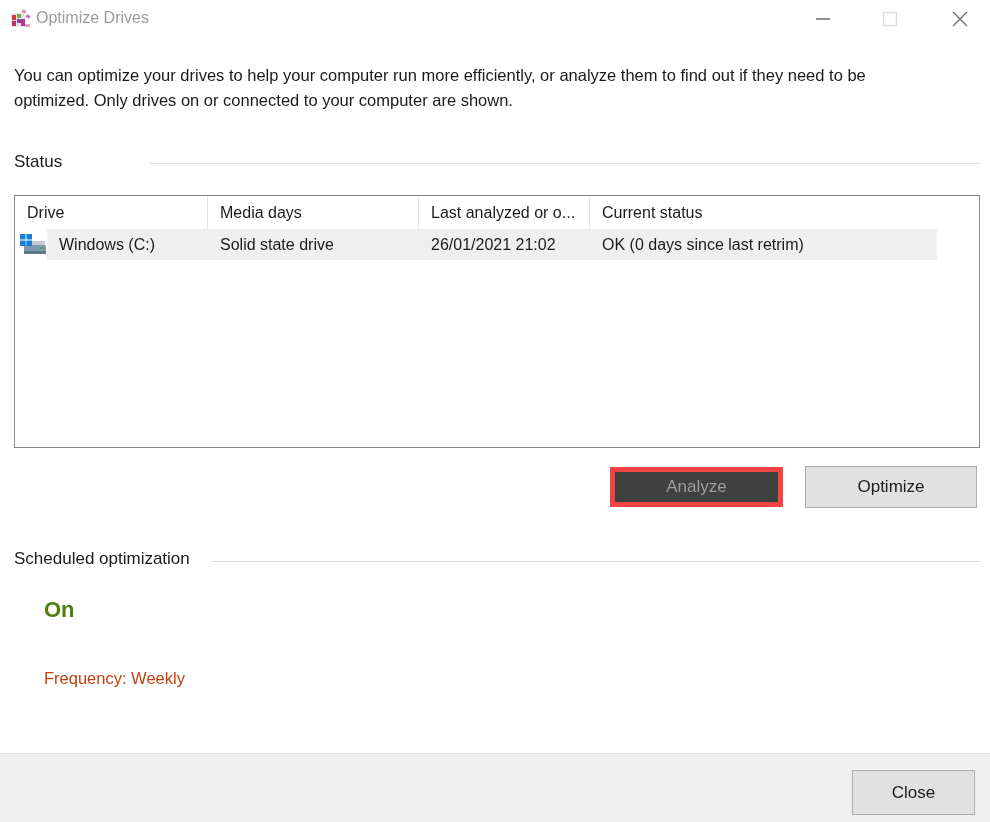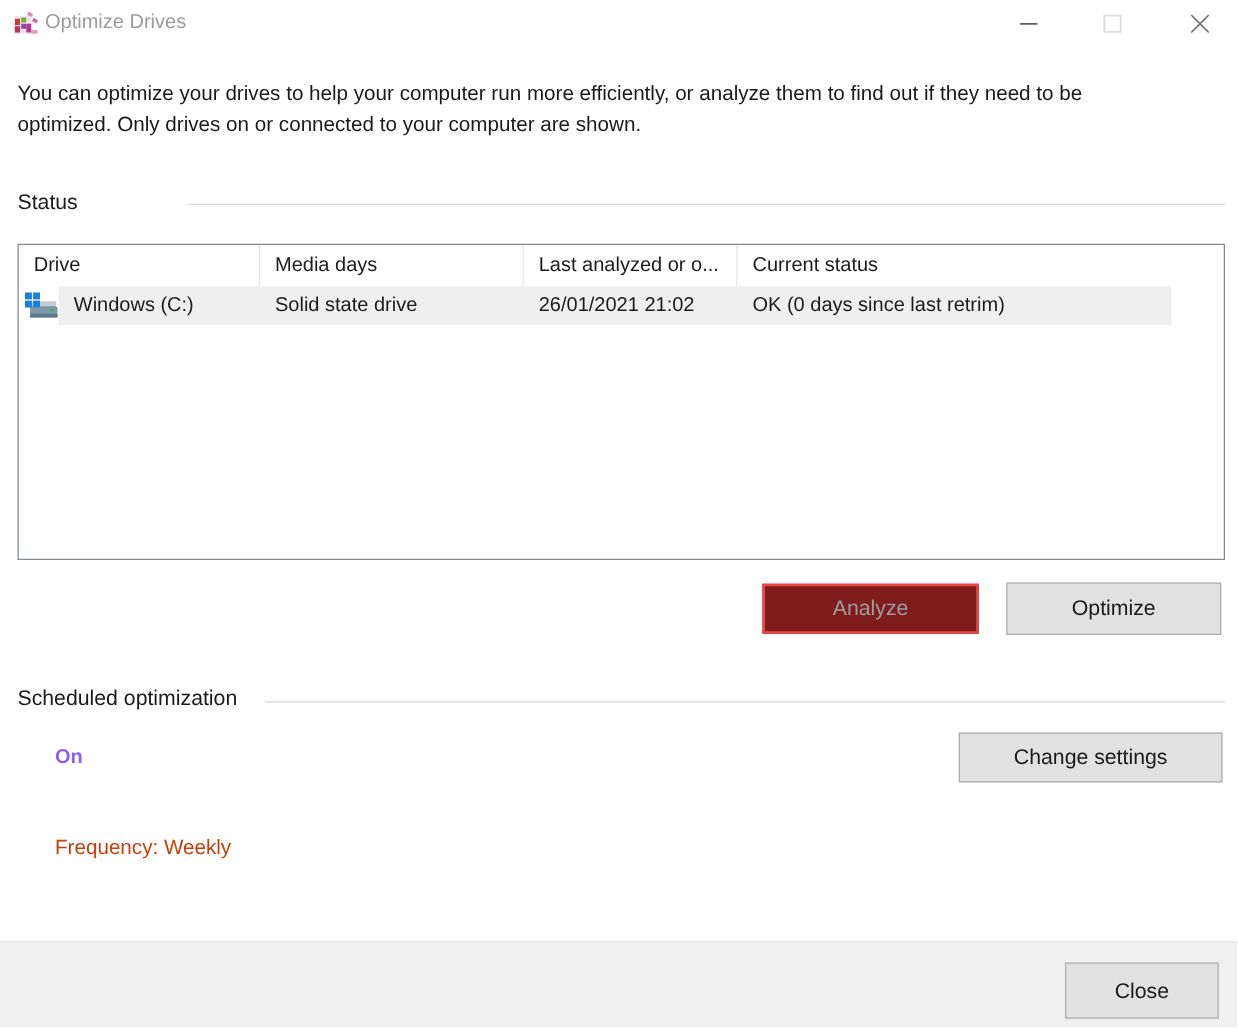--- a/index.html
+++ b/index.html
@@ -70,31 +70,31 @@
   
   .btn {
     position: absolute;
     background: #e1e1e1; border: 1px solid #adadad;
     font-family: "Liberation Sans", sans-serif;
     font-size: 17px; color: #1b1b1b;
     display: flex; align-items: center; justify-content: center;
     cursor: default;
   }
   .btn-disabled {
-    background: #7f1d1d; border: 2px solid #ef4444; color: #9d9d9d;
+    background: #404040; border: 5px solid #ef4444; color: #9d9d9d;
   }
   .btn-analyze  { left: 610px; top: 467px; width: 173px; height: 40px; }
   .btn-optimize { left: 805px; top: 466px; width: 172px; height: 42px; }
   .btn-change   { left: 767px; top: 586px; width: 211px; height: 40px; }
   .btn-close    { left: 852px; top: 770px; width: 123px; height: 45px; }
 
   
   .sched-state {
     position: absolute; left: 44px; top: 597px;
-    font-size: 16px; font-weight: bold; color: #8b5cf6;
+    font-size: 22px; font-weight: bold; color: #4d7c0f;
   }
   .sched-desc {
     position: absolute; left: 44px; top: 632px;
     font-size: 16.5px; color: #1a1a1a; white-space: nowrap;
   }
   .sched-freq {
     position: absolute; left: 44px; top: 669px;
     font-size: 16.5px; color: #c2410c; white-space: nowrap;
   }
 
@@ -174,18 +174,17 @@
 
   <button class="btn btn-disabled btn-analyze">Analyze</button>
   <button class="btn btn-optimize">Optimize</button>
 
   <span class="section-label" style="top:549px;">Scheduled optimization</span>
   <div class="section-line" style="left:212px; top:561px; width:768px;"></div>
 
   <div class="sched-state">On</div>
   <div class="sched-freq">Frequency: Weekly</div>
 
-  <button class="btn btn-change">Change settings</button>
 
   <div class="footer"></div>
   <button class="btn btn-close">Close</button>
 
 </div>
 
 </body></html>

